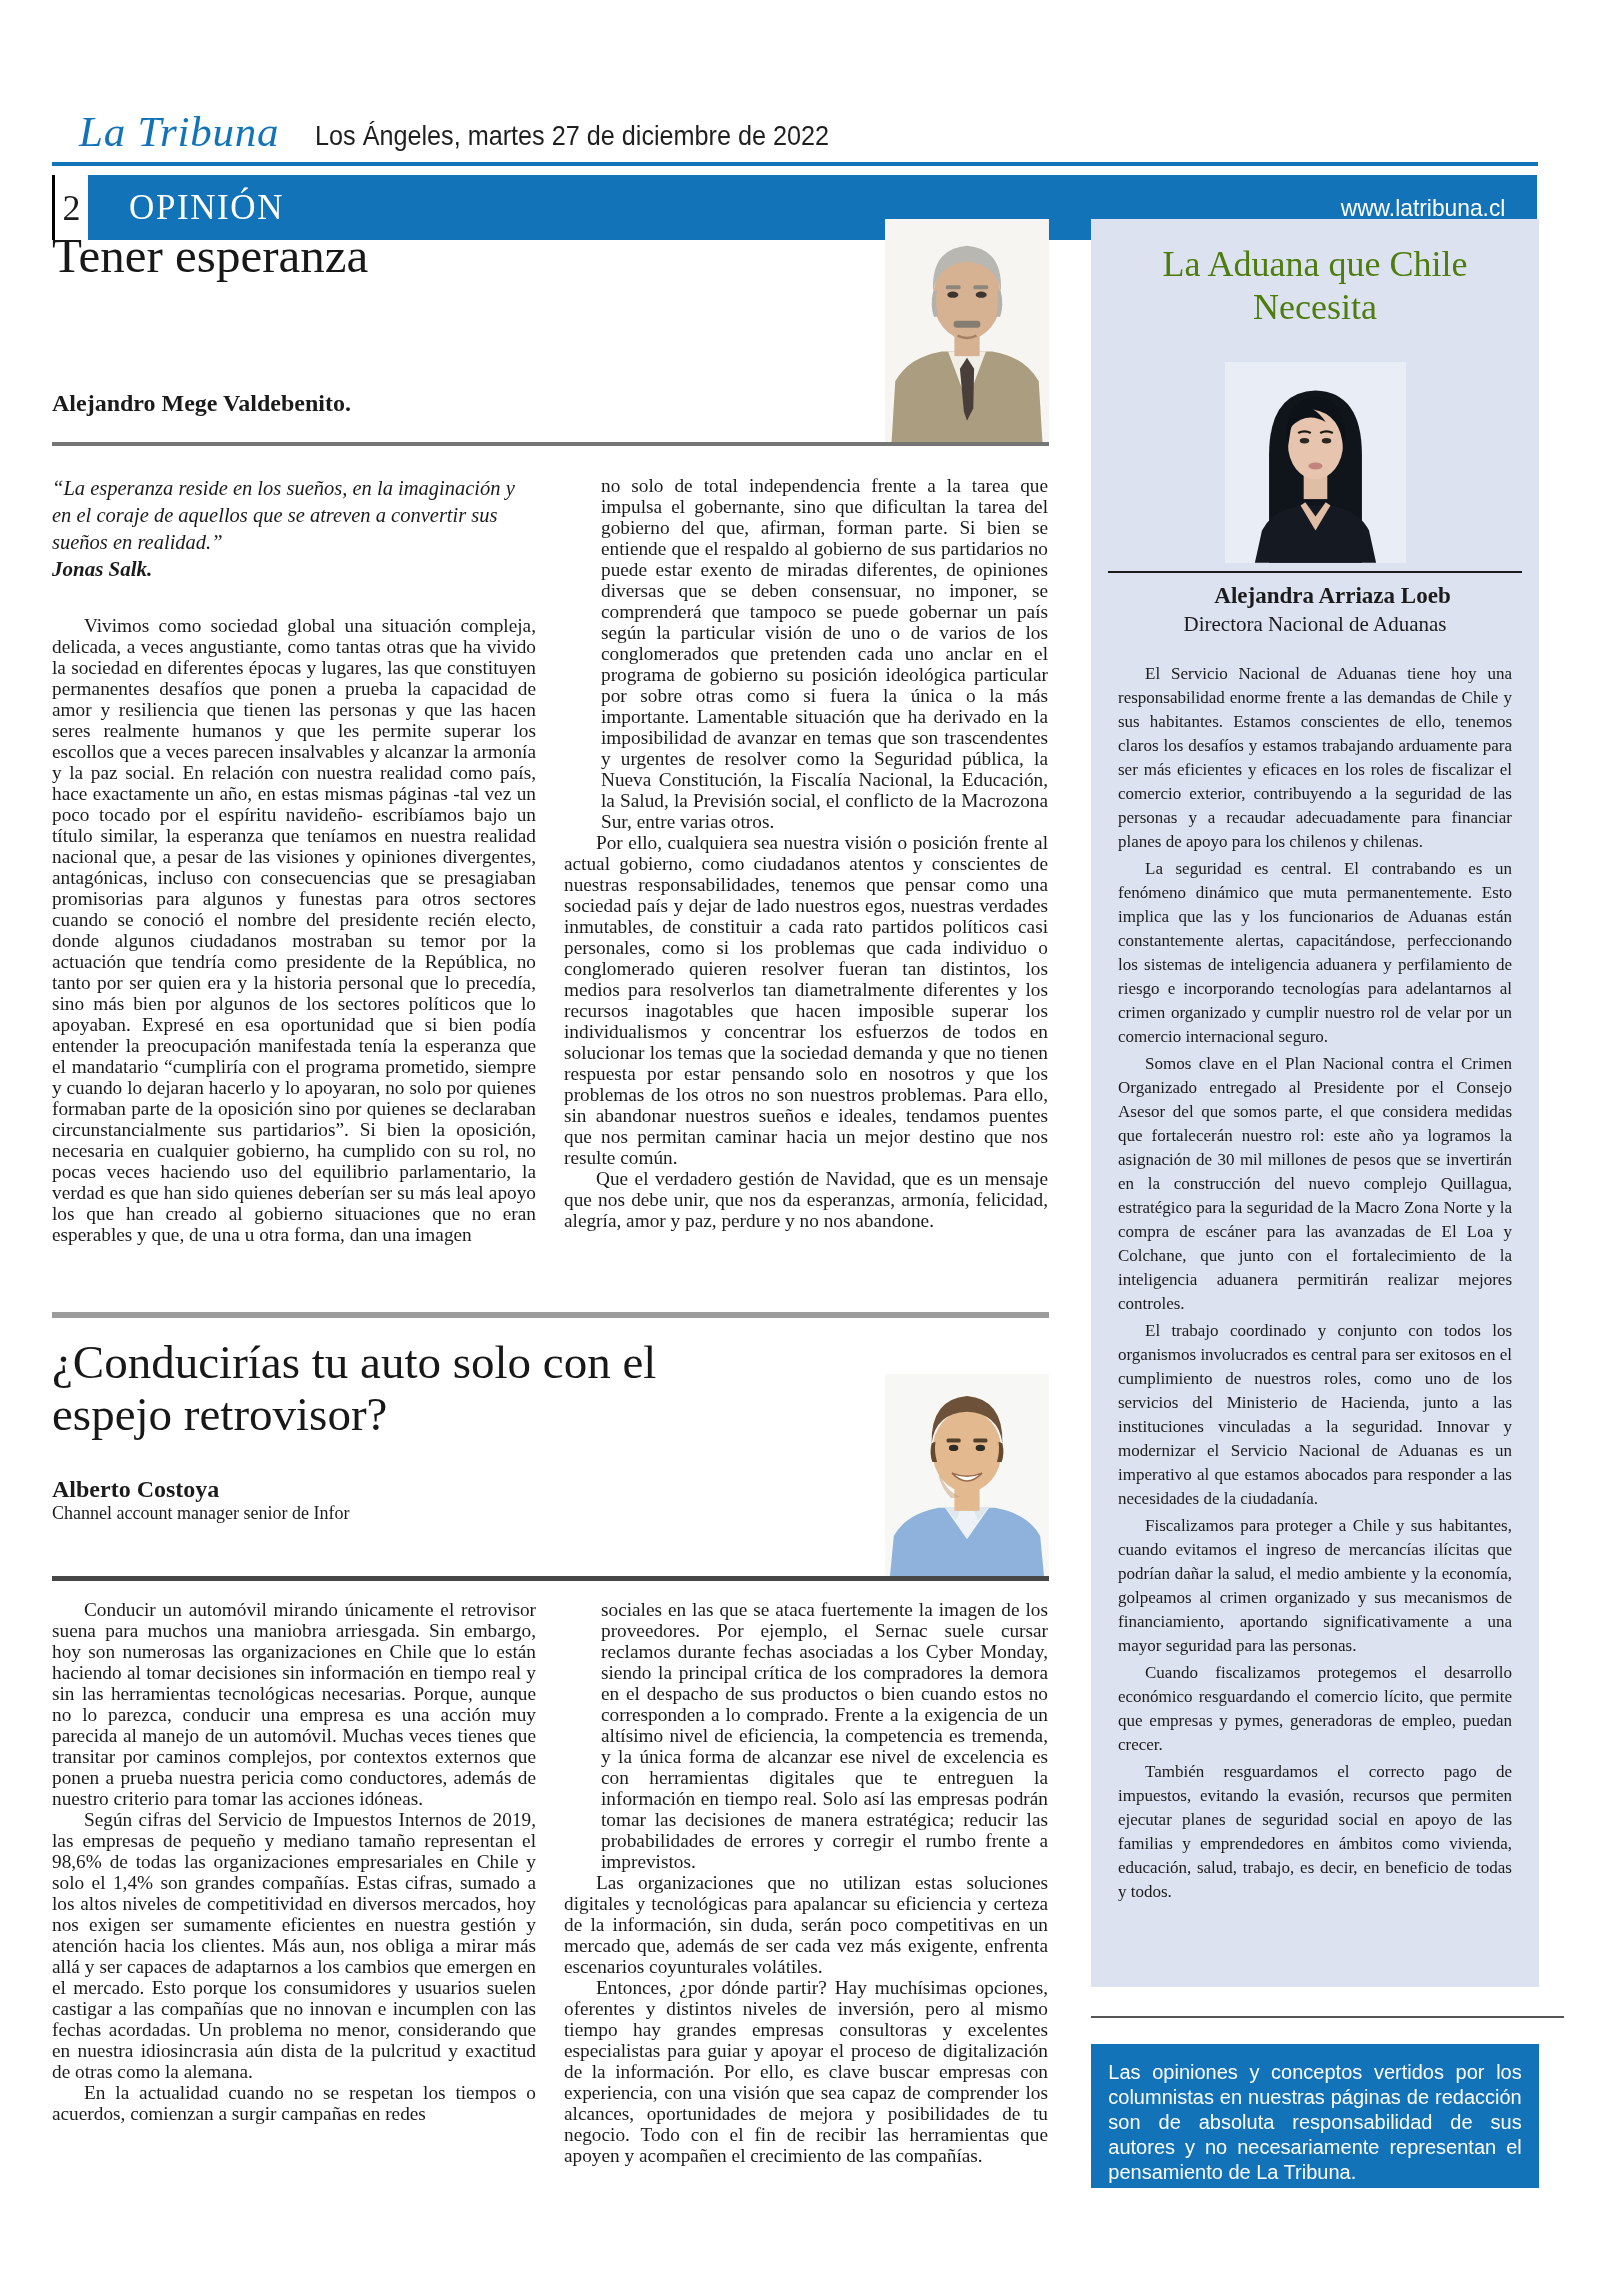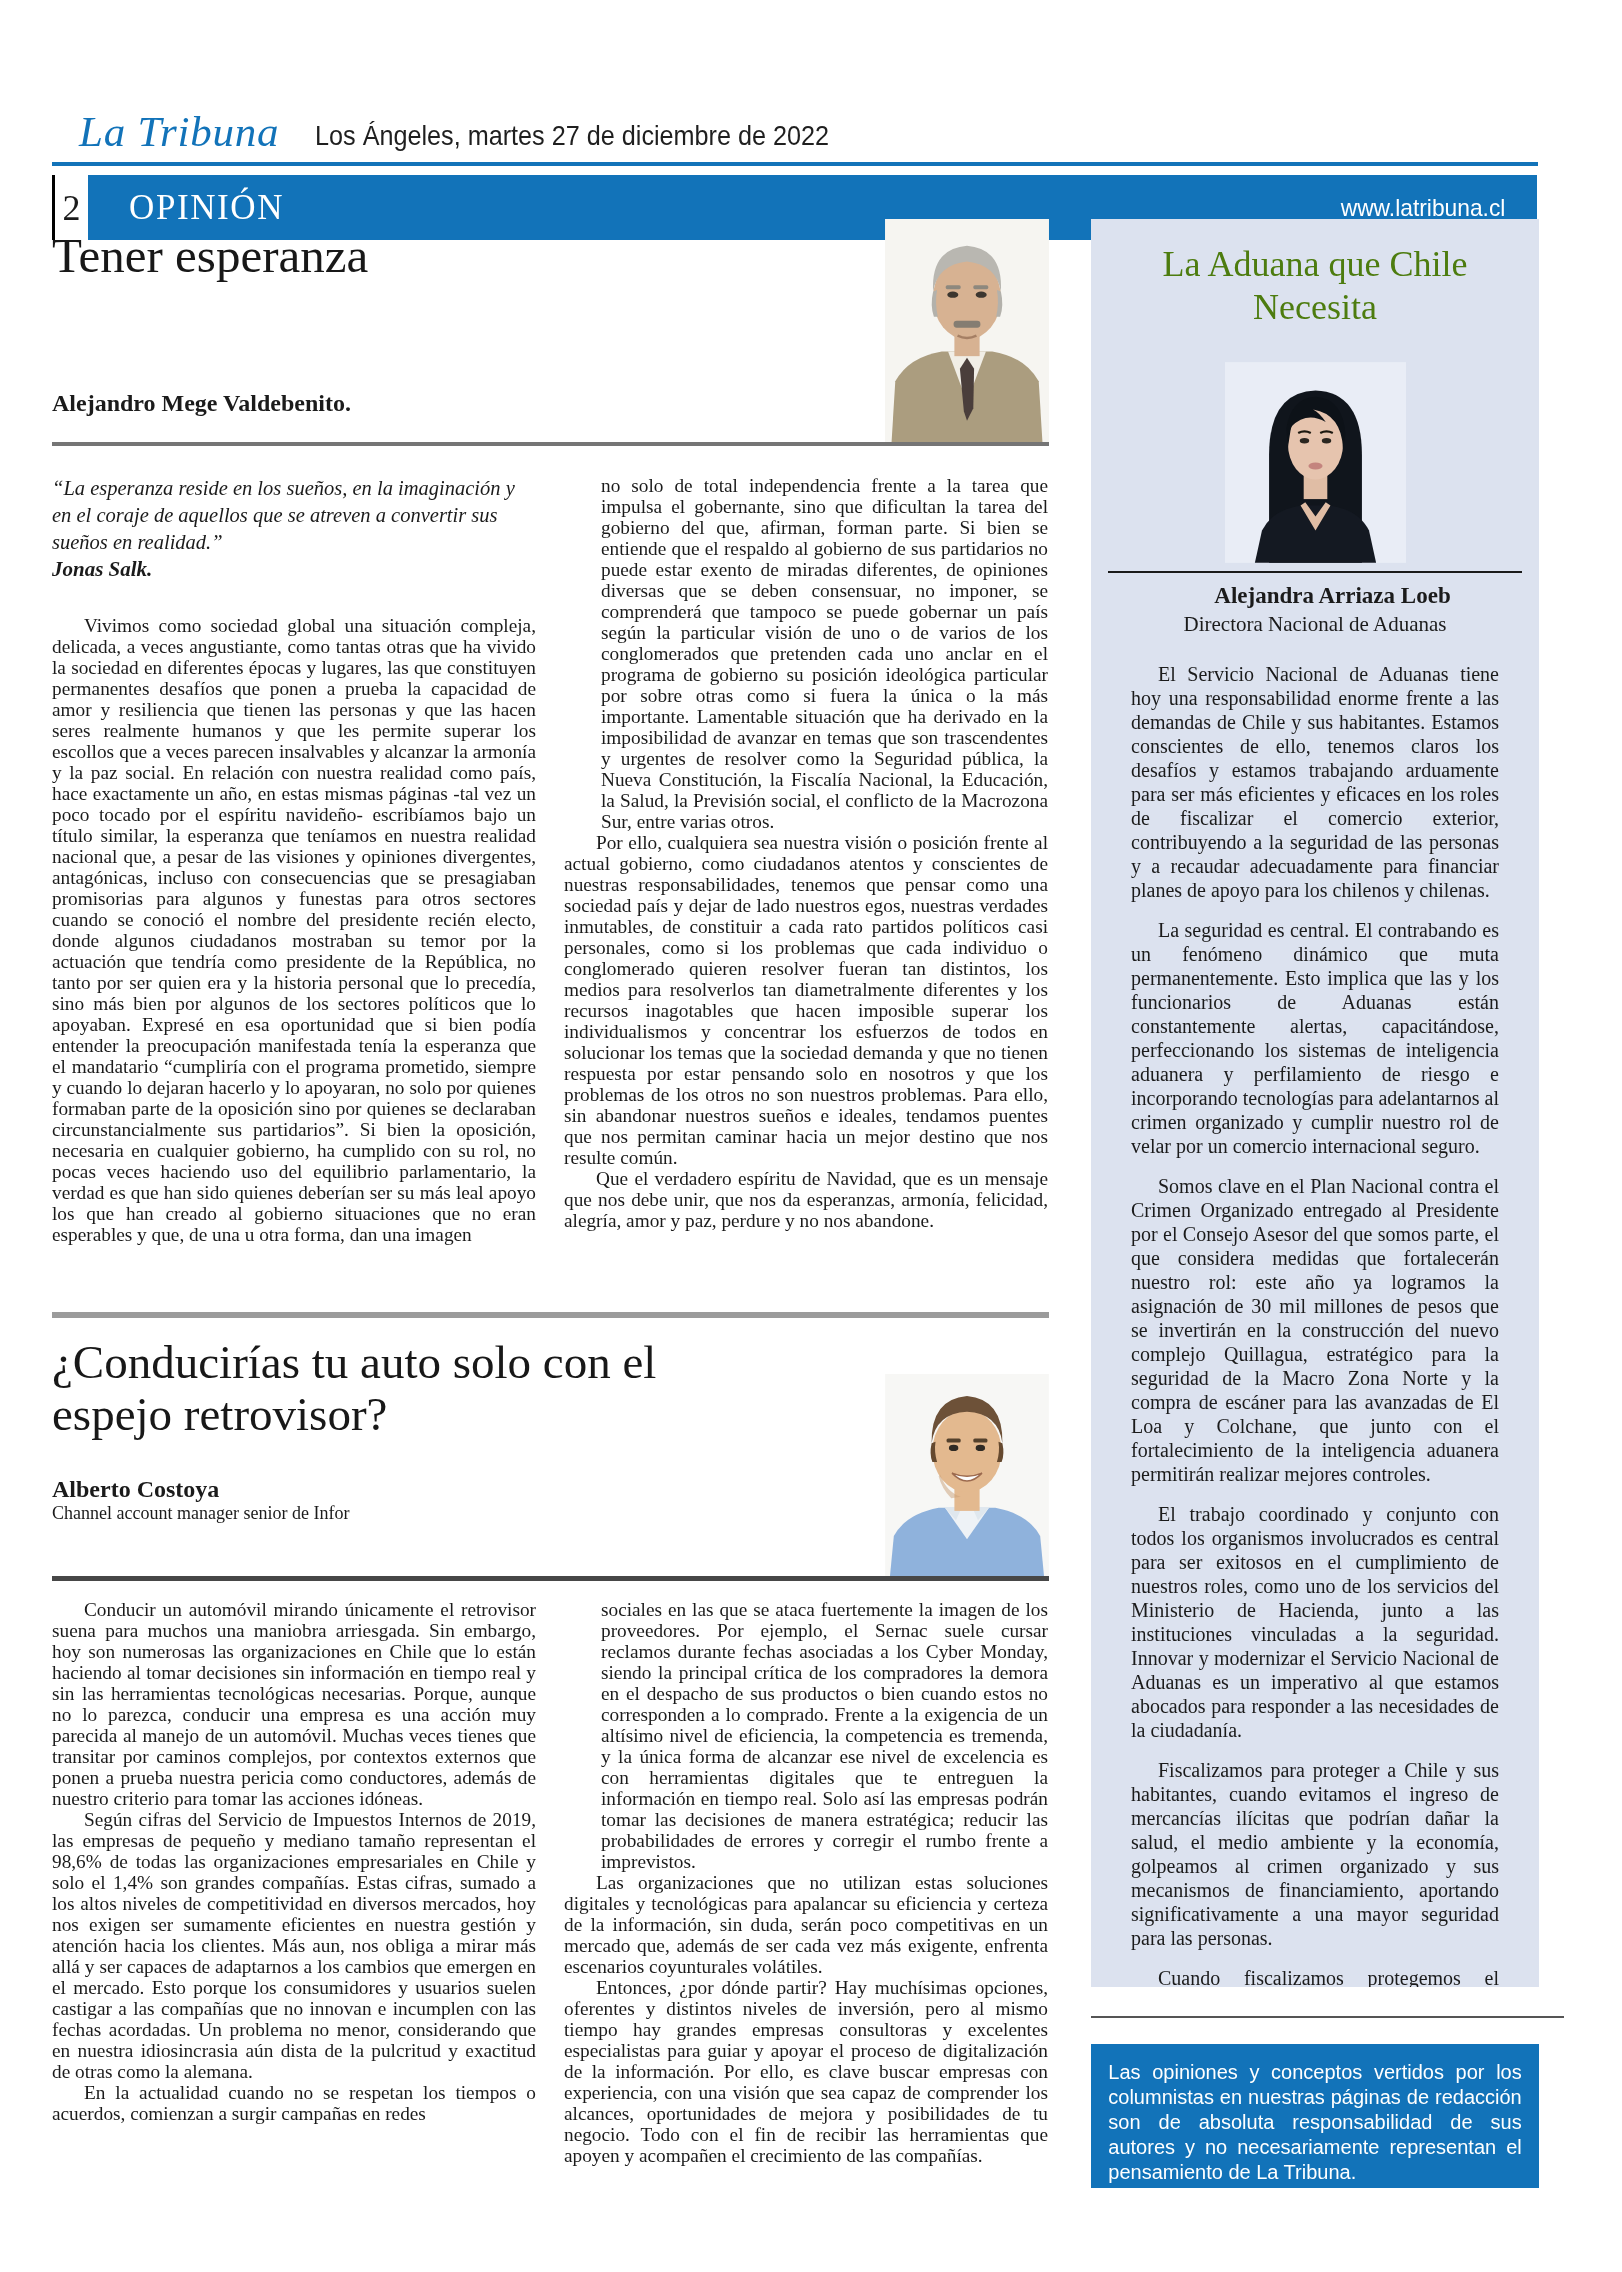--- a/index.html
+++ b/index.html
@@ -43,21 +43,21 @@
   .cont-first p:first-child{text-indent:0;margin-left:37px;}
 
   
   .sidebar-box{background:#dce2ef;overflow:hidden;}
   .sb-title{margin:24px 43px 0;text-align:center;font-size:36px;line-height:43px;color:#4d7c0f;}
   .sb-photo{display:block;margin:33px auto 0;}
   .sb-rule{height:2.4px;background:#1a1a1a;margin:8px 17.3px 0;}
   .sb-name{text-align:center;font-weight:bold;font-size:23px;margin-top:9.5px;margin-left:35px;}
   .sb-role{text-align:center;font-size:21px;margin-top:3.2px;}
   .sb-body{margin:25px 24px 0;}
-  .sb-body p{margin:16px;font-size:20px;line-height:24px;text-align:justify;text-indent:27px;}
+  .sb-body p{margin:3px;font-size:17px;line-height:24px;text-align:justify;text-indent:27px;}
 
   .bottom-rule{background:#555;}
   .disclaimer{background:#1273b9;color:#fff;padding:16px 17.3px;box-sizing:border-box;overflow:hidden;}
   .disclaimer-text{font-family:"Liberation Sans",sans-serif;font-size:20px;line-height:25px;
     text-align:justify;}
 </style>
 </head>
 <body>
 
 <div class="abs brand" style="left:79px;top:107px;">La Tribuna</div>
@@ -100,21 +100,21 @@
   <div class="col">
     <div class="art-quote">“La esperanza reside en los sueños, en la imaginación y en el coraje de aquellos que se atreven a convertir sus sueños en realidad.”</div>
     <div class="art-quote-attr">Jonas Salk.</div>
     <div class="art-body col-list">
         <p>Vivimos como sociedad global una situación compleja, delicada, a veces angustiante, como tantas otras que ha vivido la sociedad en diferentes épocas y lugares, las que constituyen permanentes desafíos que ponen a prueba la capacidad de amor y resiliencia que tienen las personas y que las hacen seres realmente humanos y que les permite superar los escollos que a veces parecen insalvables y alcanzar la armonía y la paz social. En relación con nuestra realidad como país, hace exactamente un año, en estas mismas páginas -tal vez un poco tocado por el espíritu navideño- escribíamos bajo un título similar, la esperanza que teníamos en nuestra realidad nacional que, a pesar de las visiones y opiniones divergentes, antagónicas, incluso con consecuencias que se presagiaban promisorias para algunos y funestas para otros sectores cuando se conoció el nombre del presidente recién electo, donde algunos ciudadanos mostraban su temor por la actuación que tendría como presidente de la República, no tanto por ser quien era y la historia personal que lo precedía, sino más bien por algunos de los sectores políticos que lo apoyaban. Expresé en esa oportunidad que si bien podía entender la preocupación manifestada tenía la esperanza que el mandatario “cumpliría con el programa prometido, siempre y cuando lo dejaran hacerlo y lo apoyaran, no solo por quienes formaban parte de la oposición sino por quienes se declaraban circunstancialmente sus partidarios”. Si bien la oposición, necesaria en cualquier gobierno, ha cumplido con su rol, no pocas veces haciendo uso del equilibrio parlamentario, la verdad es que han sido quienes deberían ser su más leal apoyo los que han creado al gobierno situaciones que no eran esperables y que, de una u otra forma, dan una imagen</p>
       </div>
   </div>
   <div class="col col-list cont-first">
       <p>no solo de total independencia frente a la tarea que impulsa el gobernante, sino que dificultan la tarea del gobierno del que, afirman, forman parte. Si bien se entiende que el respaldo al gobierno de sus partidarios no puede estar exento de miradas diferentes, de opiniones diversas que se deben consensuar, no imponer, se comprenderá que tampoco se puede gobernar un país según la particular visión de uno o de varios de los conglomerados que pretenden cada uno anclar en el programa de gobierno su posición ideológica particular por sobre otras como si fuera la única o la más importante. Lamentable situación que ha derivado en la imposibilidad de avanzar en temas que son trascendentes y urgentes de resolver como la Seguridad pública, la Nueva Constitución, la Fiscalía Nacional, la Educación, la Salud, la Previsión social, el conflicto de la Macrozona Sur, entre varias otros.</p>
       <p>Por ello, cualquiera sea nuestra visión o posición frente al actual gobierno, como ciudadanos atentos y conscientes de nuestras responsabilidades, tenemos que pensar como una sociedad país y dejar de lado nuestros egos, nuestras verdades inmutables, de constituir a cada rato partidos políticos casi personales, como si los problemas que cada individuo o conglomerado quieren resolver fueran tan distintos, los medios para resolverlos tan diametralmente diferentes y los recursos inagotables que hacen imposible superar los individualismos y concentrar los esfuerzos de todos en solucionar los temas que la sociedad demanda y que no tienen respuesta por estar pensando solo en nosotros y que los problemas de los otros no son nuestros problemas. Para ello, sin abandonar nuestros sueños e ideales, tendamos puentes que nos permitan caminar hacia un mejor destino que nos resulte común.</p>
-      <p>Que el verdadero espíritu de Navidad, que es un mensaje que nos debe unir, que nos da esperanzas, armonía, felicidad, alegría, amor y paz, perdure y no nos abandone.</p>
+      <p>Que el verdadero gestión de Navidad, que es un mensaje que nos debe unir, que nos da esperanzas, armonía, felicidad, alegría, amor y paz, perdure y no nos abandone.</p>
     </div>
 </div>
 
 <div class="abs hr-sep" style="left:52px;top:1312px;width:997px;height:6.3px;"></div>
 
 <div class="abs headline2" style="left:52px;top:1336px;">¿Conducirías tu auto solo con el espejo retrovisor?</div>
 
 <svg class="abs" style="left:885px;top:1374px;" width="164" height="203" viewBox="0 0 208 258">
   <rect x="0" y="0" width="208" height="258" fill="#f7f7f5"></rect>
   <path d="M6,258 L11,206 Q26,178 68,170 L140,170 Q182,178 197,206 L202,258 Z" fill="#8fb2dc"></path>

